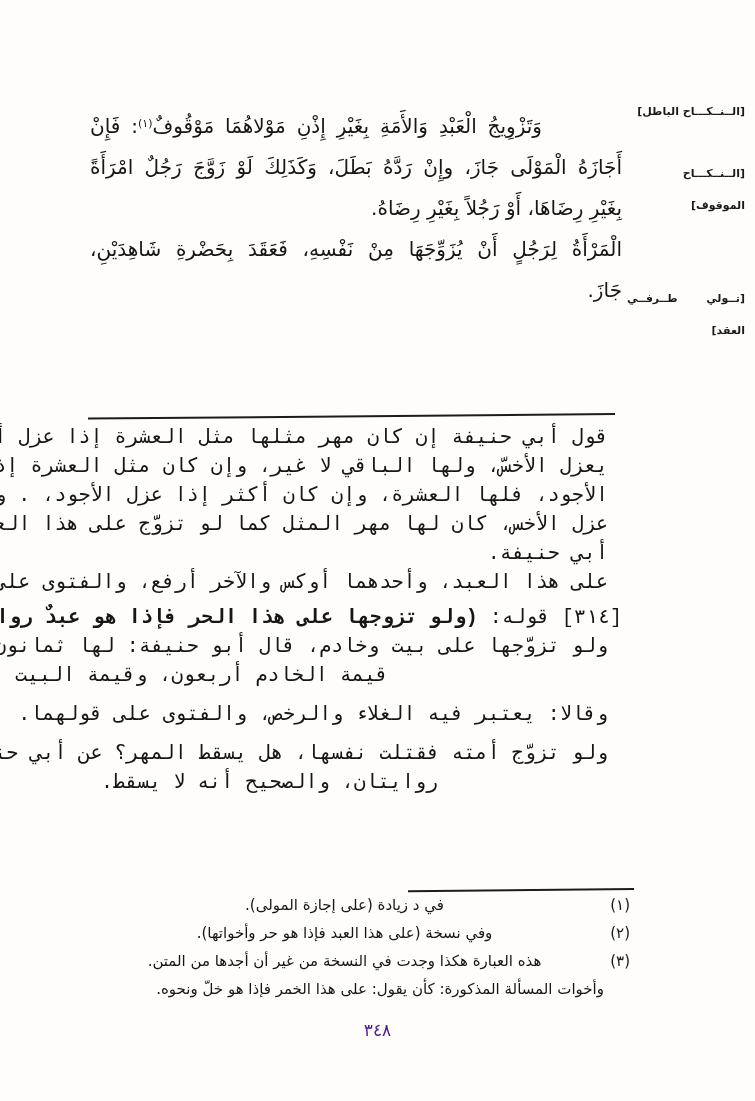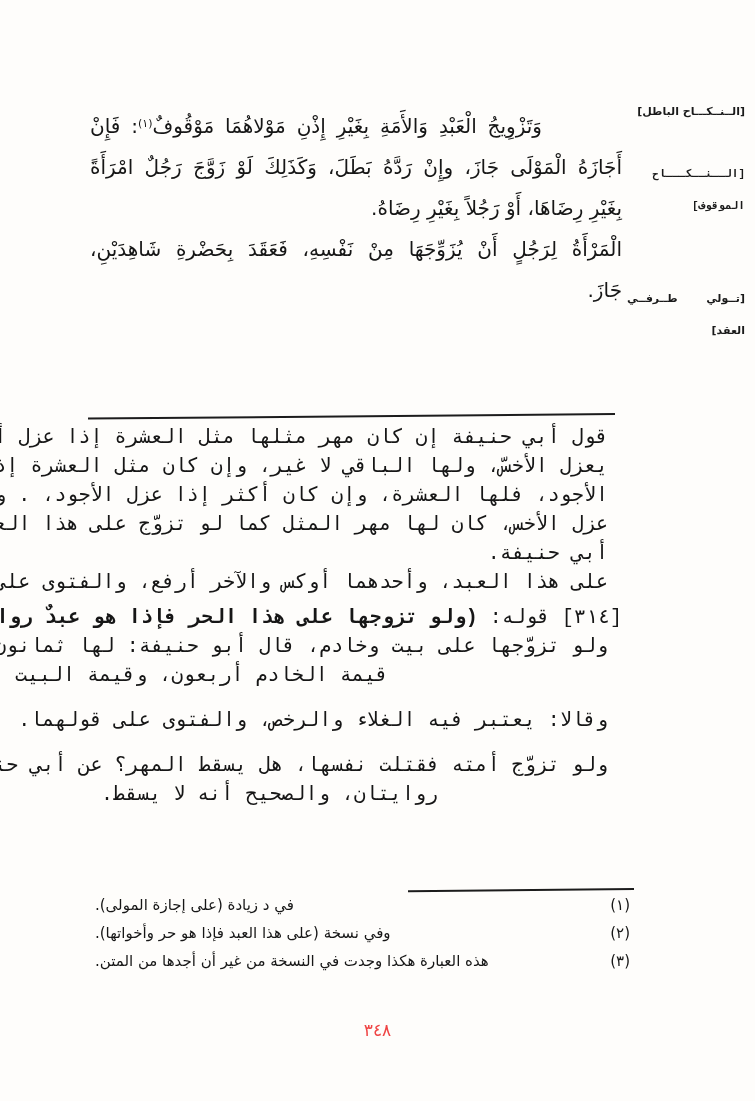--- a/index.html
+++ b/index.html
@@ -24,55 +24,55 @@
   
   .line { white-space:nowrap; }
   .j { text-align:justify; text-align-last:justify; }
   .r { text-align:right; }
   .ind  { padding-right:80px; }
   .pr25 { padding-right:25px; }
   .pr170{ padding-right:170px; }
   .pr220{ padding-right:220px; }
   .hang { margin-right:-14px; }
   .gap1 { margin-top:16px; }
-  .mt3 { margin-top:3px; }  .mt9 { }  .mt2 { margin-top:16px; }
+  .mt3 { margin-top:3px; }  .mt9 { }  .mt2 { margin-top:10px; }
   .bold { font-weight:bold; }
   .sup { font-size:0.55em; vertical-align:0.5em; letter-spacing:0; }
 
   
   .mnote {
     position:absolute; right:10px; width:118px;
     font-size:11px; font-weight:bold; line-height:32px;
     text-align:justify; color:#1a1a1a;
   }
-  .mnote1 { top:96px; }  .mnote2 { top:158px;font-family:Liberation Mono, monospace; }  .mnote3 { top:283px; }
+  .mnote1 { top:96px; }  .mnote2 { top:158px; }  .mnote3 { top:283px; }
 
   
   .sep-main {
     position:absolute; top:413px; right:140px; width:527px;
     border-top:2.5px solid #1c1c1c;
     transform:rotate(-0.5deg); transform-origin:right center;
   }
   .sep-foot {
     position:absolute; top:888px; right:121px; width:226px;
     border-top:2px solid #1c1c1c;
     transform:rotate(-0.6deg); transform-origin:right center;
   }
 
   
   .footnotes { position:absolute; top:891px; right:125px; width:535px; font-size:15px; }
   .fn-row { display:flex; line-height:28px; }
   .fn-num { width:36px; flex:0 0 36px; }
-  .fn-text { flex:1; text-align:left; white-space:nowrap; }
+  .fn-text { flex:1; text-align:center; white-space:nowrap; }
   .fn-cont { line-height:28px; padding-right:26px; text-align:right; white-space:nowrap; }
 
   
   .page-number {
     position:absolute; top:1020px; left:0; width:755px;
-    text-align:center; font-size:17px; color:#ef4444;
+    text-align:center; font-size:17px; color:#4c1d95;
   }
 </style>
 </head>
 <body>
 
 <div class="page">
 
   <div class="mnote mnote1">[الــنــكـــاح الباطل]</div>
   <div class="mnote mnote2">[الــنــكـــاح الموقوف]</div>
   <div class="mnote mnote3">[تــولي طــرفــي العقد]</div>
@@ -110,17 +110,18 @@
       <span class="fn-text">في د زيادة (على إجازة المولى).</span>
     </div>
     <div class="fn-row">
       <span class="fn-num">(٢)</span>
       <span class="fn-text">وفي نسخة (على هذا العبد فإذا هو حر وأخواتها).</span>
     </div>
     <div class="fn-row">
       <span class="fn-num">(٣)</span>
       <span class="fn-text">هذه العبارة هكذا وجدت في النسخة من غير أن أجدها من المتن.</span>
     </div>
+    <div class="fn-cont">وأخوات المسألة المذكورة: كأن يقول: على هذا الخمر فإذا هو خلّ ونحوه.</div>
   </div>
 
   <div class="page-number">٣٤٨</div>
 
 </div>
 
 </body></html>

